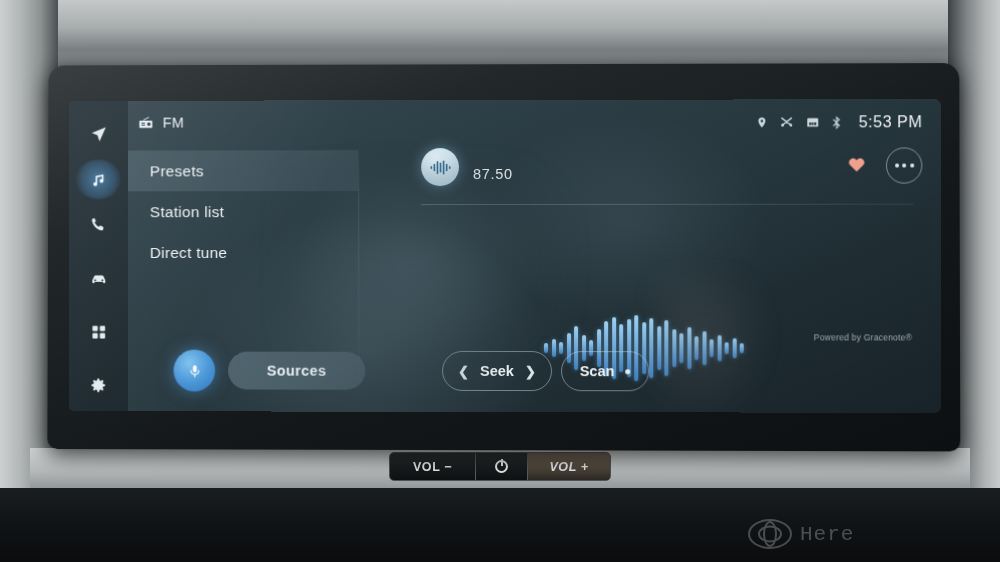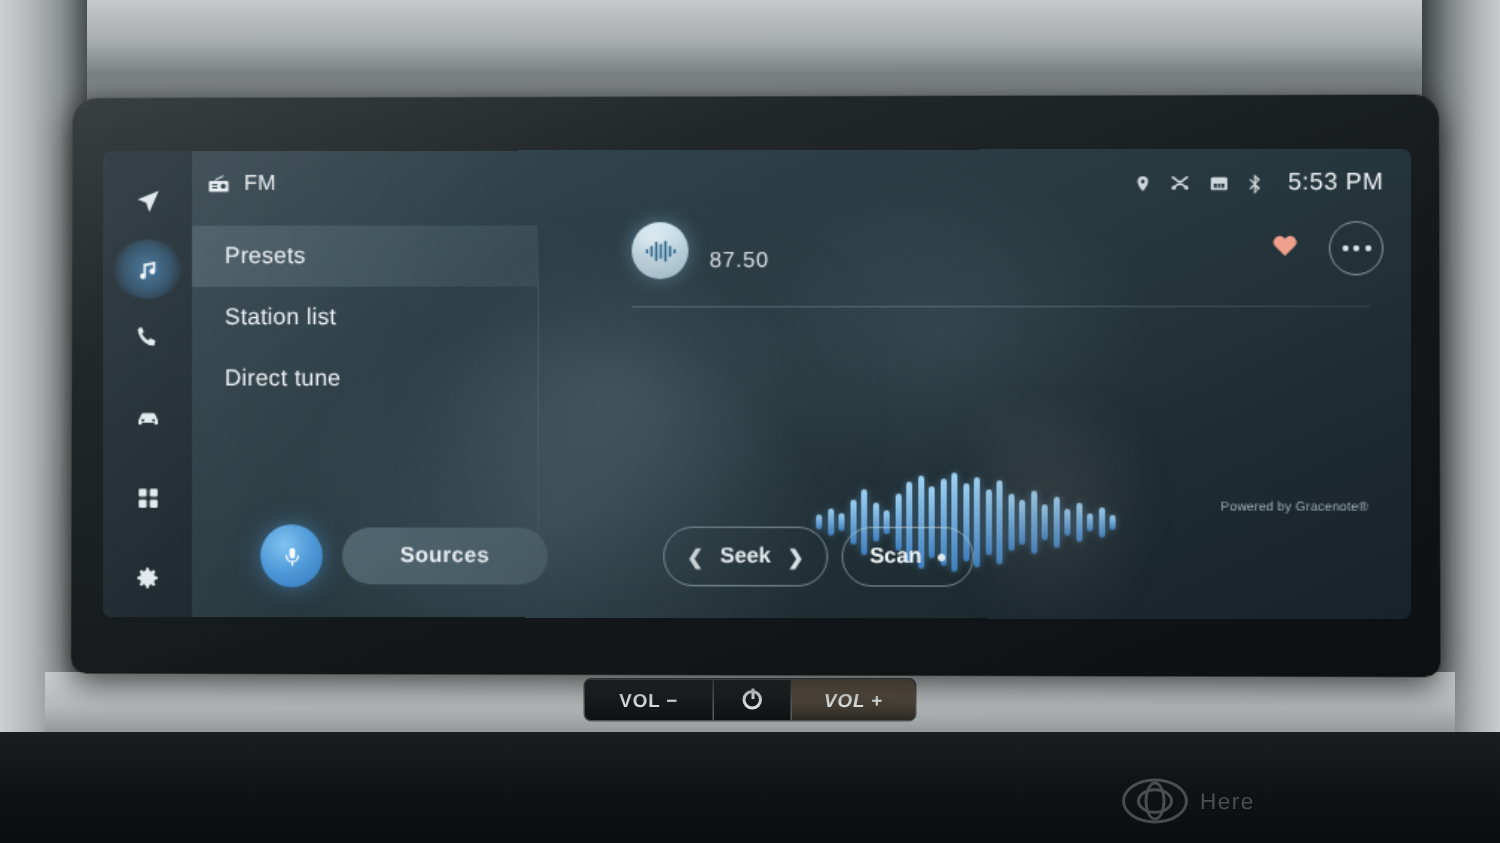--- a/index.html
+++ b/index.html
@@ -53,22 +53,22 @@
     content: ""; position: absolute; left: 50%; top: 50%;
     width: 20px; height: 13px; transform: translate(-50%,-50%);
     border: 2.5px solid #cfd6d8; border-radius: 50%;
   }
   #toyota-watermark .tmark::after {
     content: ""; position: absolute; left: 50%; top: 50%;
     width: 10px; height: 22px; transform: translate(-50%,-50%);
     border: 2.5px solid #cfd6d8; border-radius: 50%;
   }
   #toyota-watermark .twords {
-    color: #d4dadc; font-size: 15px; letter-spacing: 1px;
-    font-family: Liberation Sans, sans-serif;
+    color: #d4dadc; font-size: 21px; letter-spacing: 1px;
+    font-family: Liberation Mono, monospace;
   }
 
   
   #hard-controls {
     position: absolute; left: 389px; top: 452px; width: 222px; height: 29px;
     display: flex; align-items: stretch;
     background: linear-gradient(180deg, #2b3133 0%, #171b1d 55%, #0d1011 100%);
     border: 1px solid #4c5355;
     border-radius: 5px;
     overflow: hidden;

